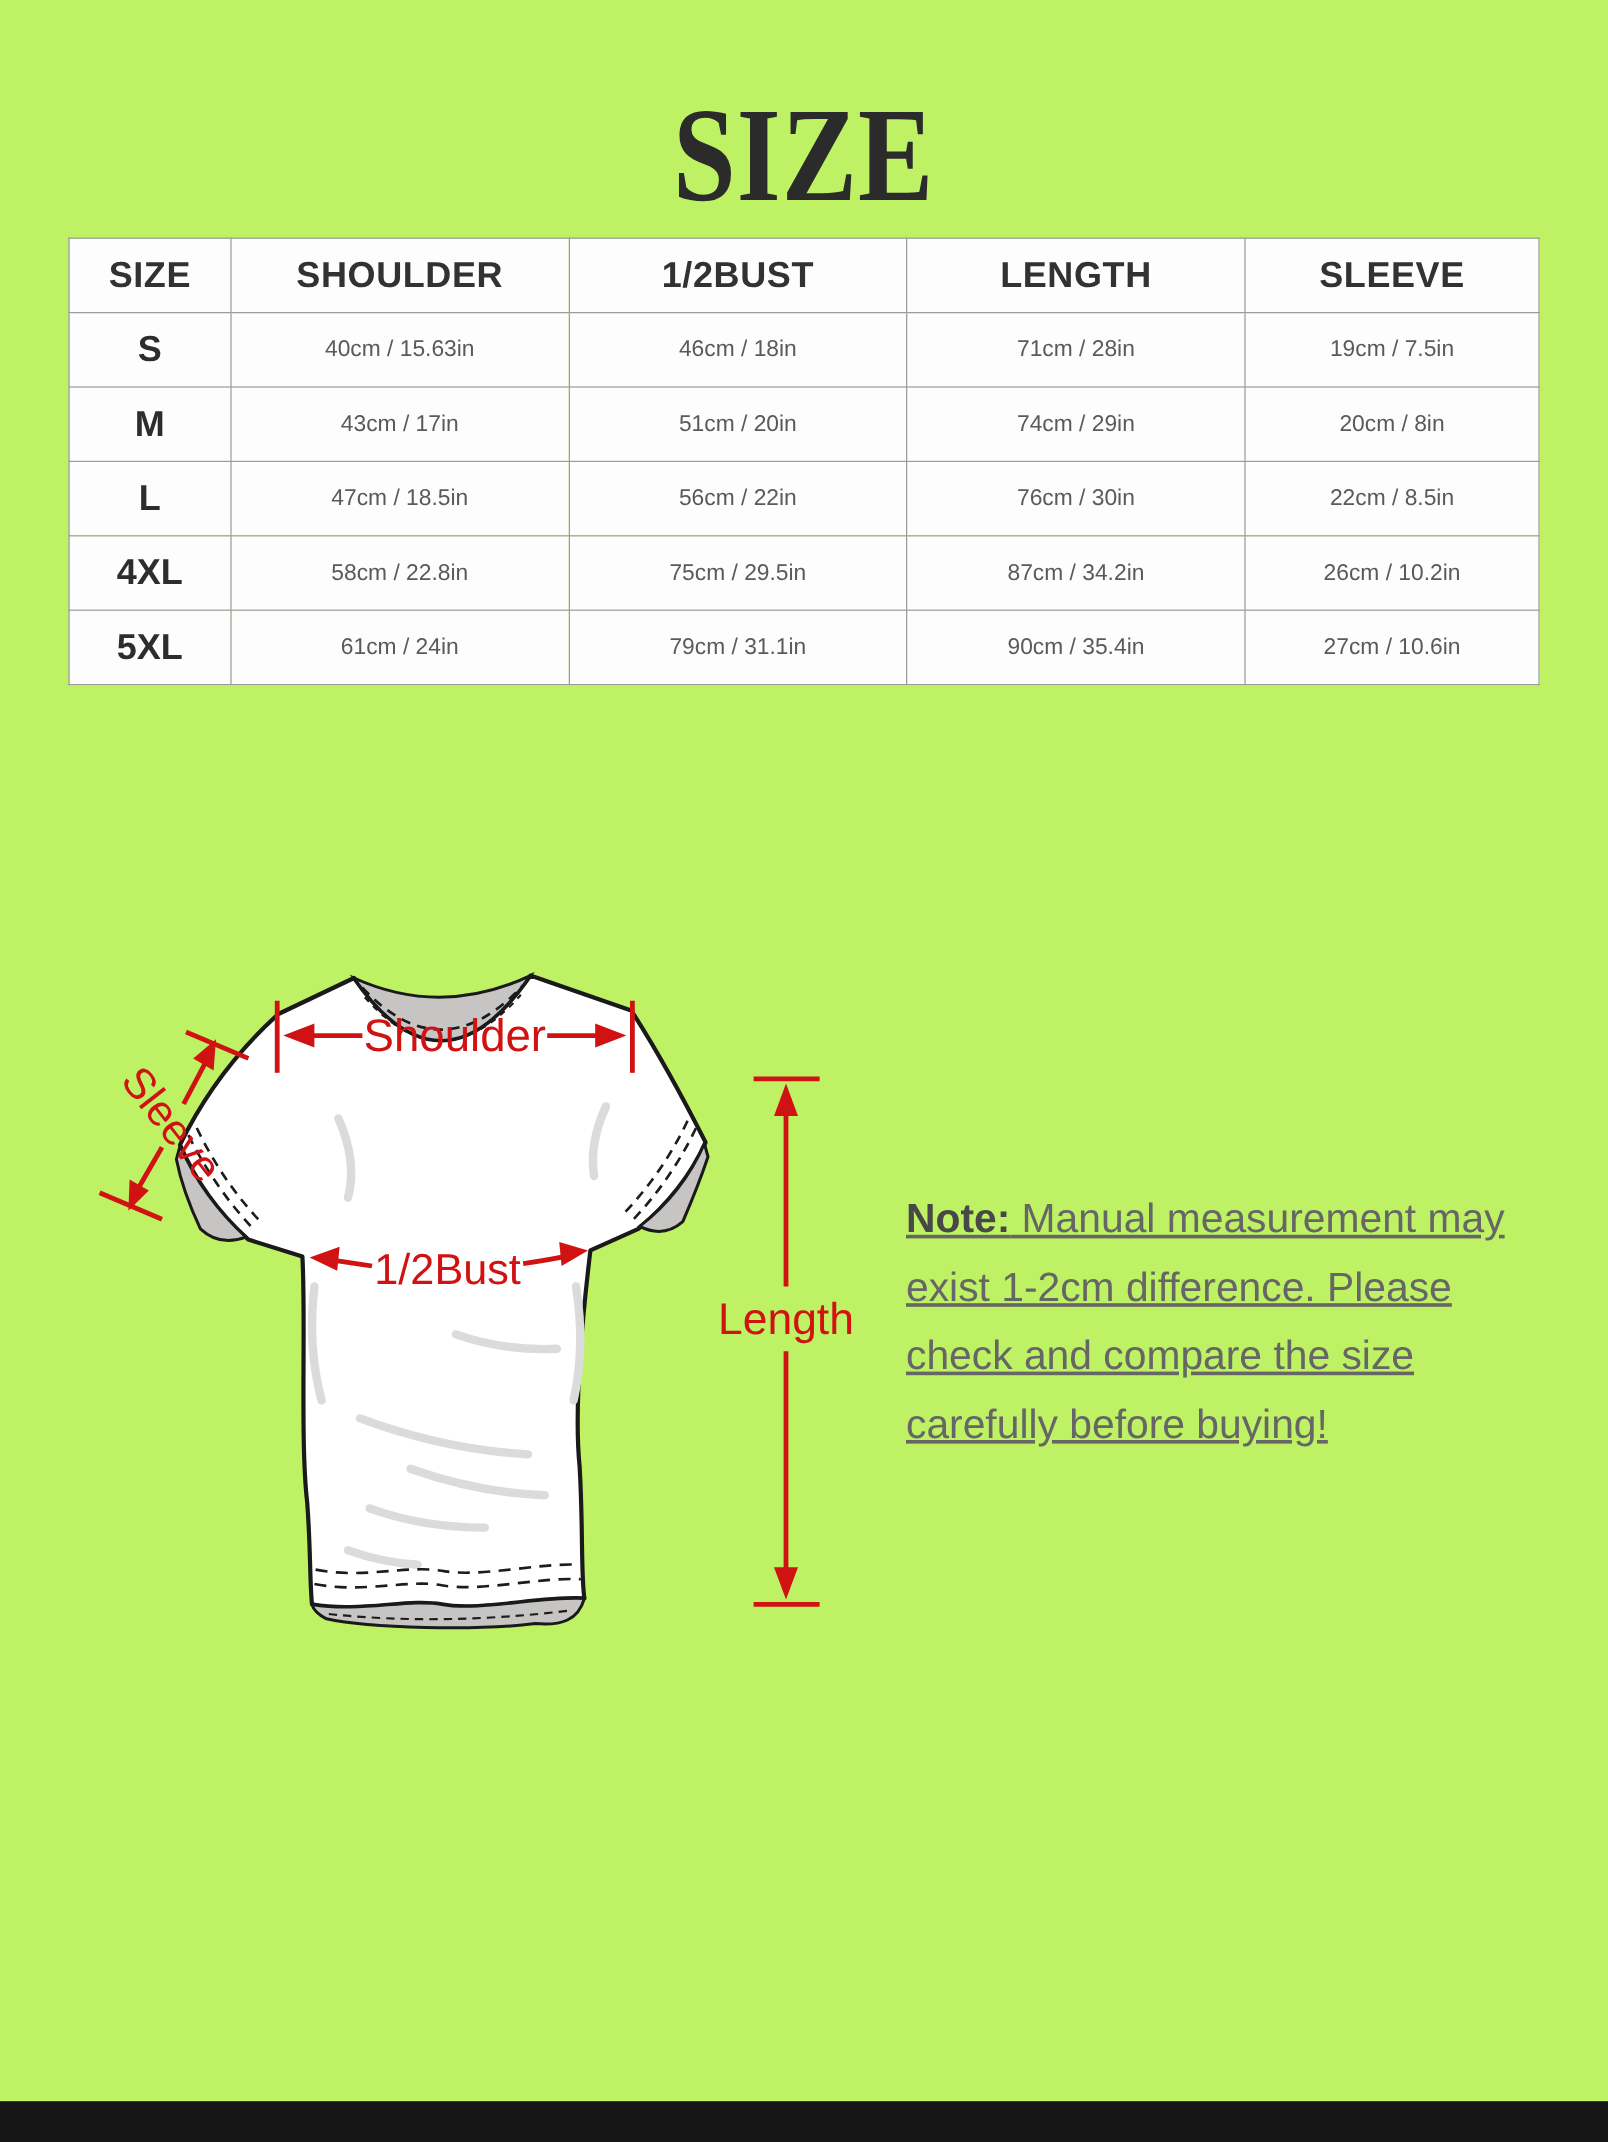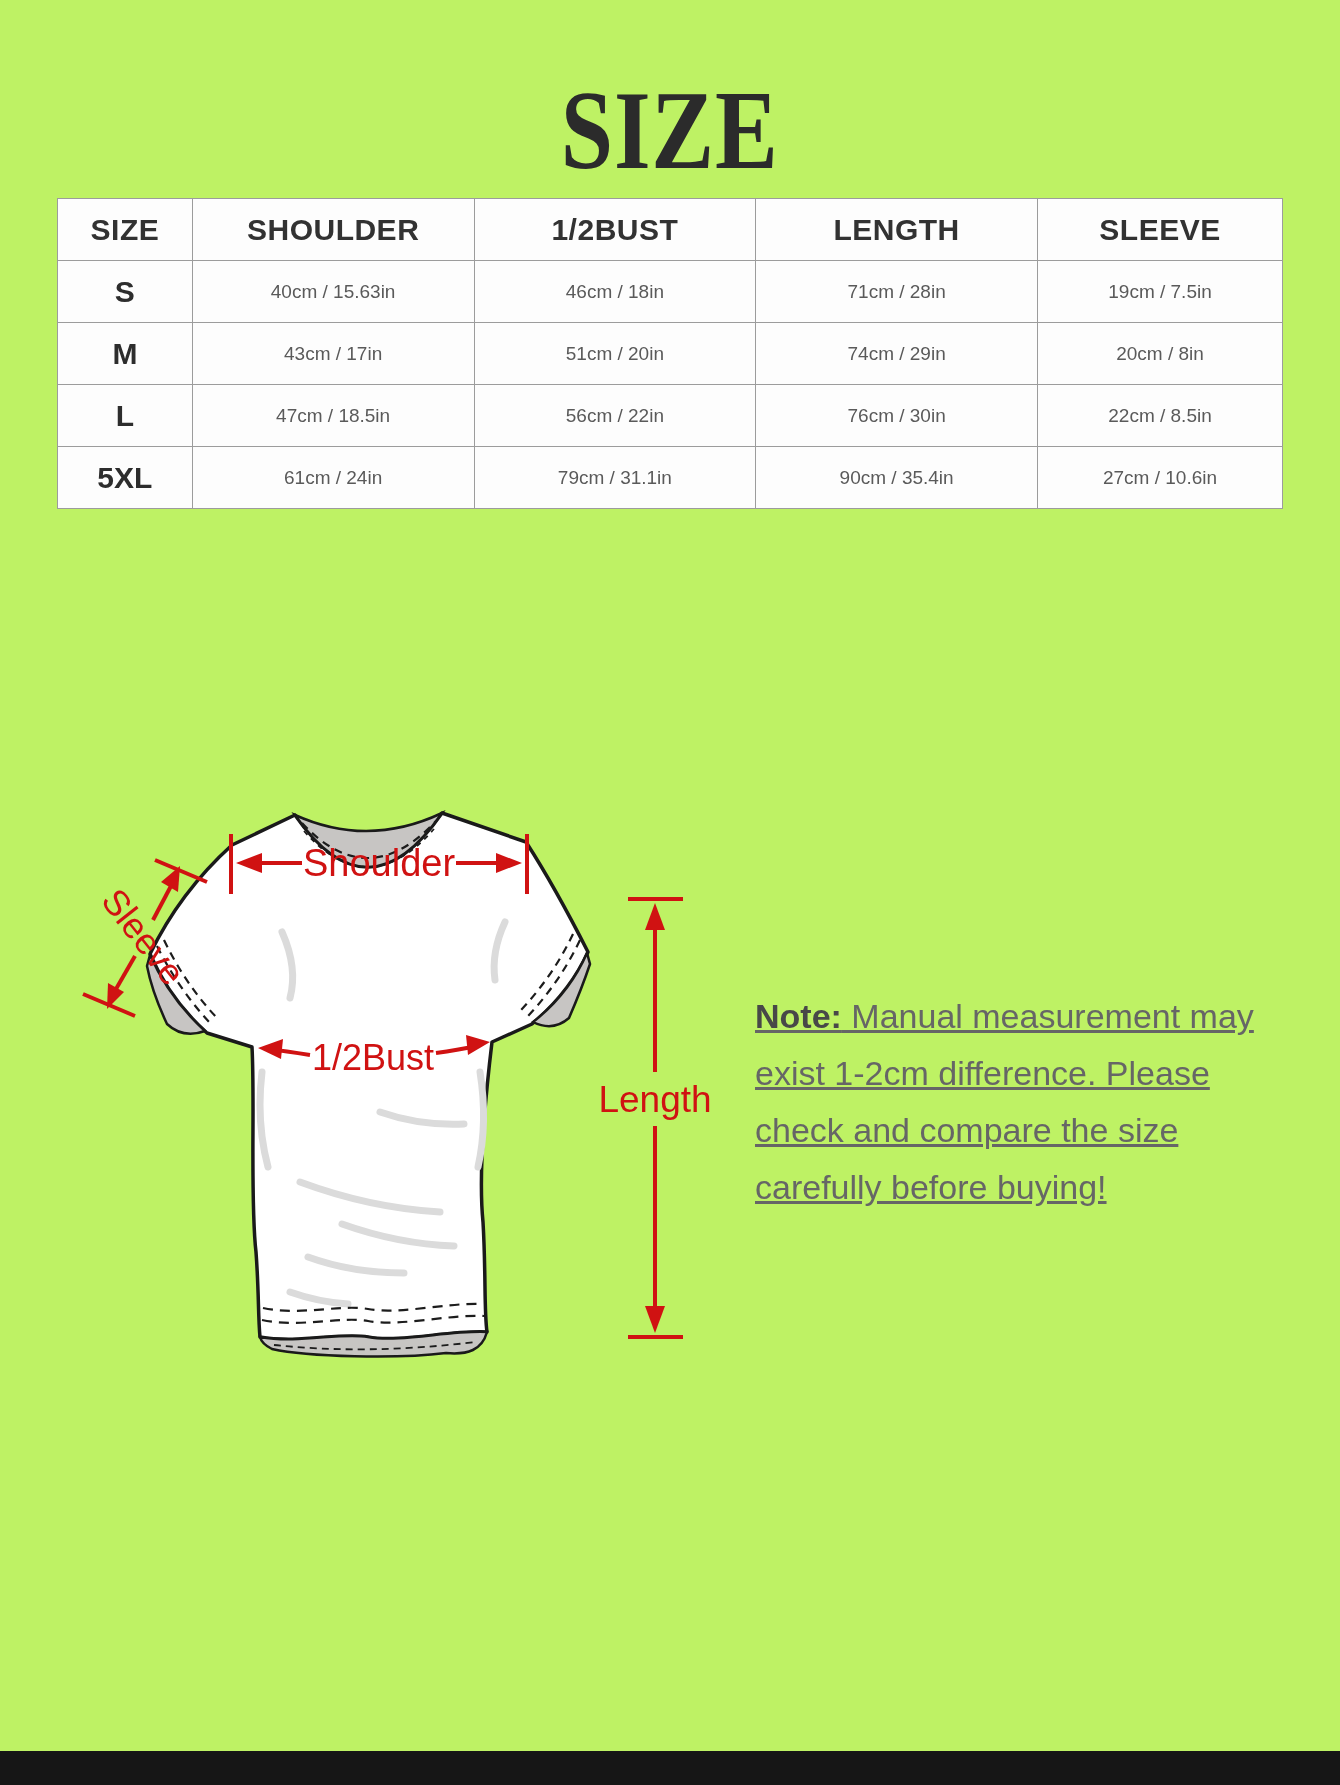--- a/index.html
+++ b/index.html
@@ -74,20 +74,27 @@
           <td>51cm / 20in</td>
           <td>74cm / 29in</td>
           <td>20cm / 8in</td>
         </tr>
         <tr>
           <td class="size-col">L</td>
           <td>47cm / 18.5in</td>
           <td>56cm / 22in</td>
           <td>76cm / 30in</td>
           <td>22cm / 8.5in</td>
+        </tr>
+        <tr>
+          <td class="size-col">4XL</td>
+          <td>58cm / 22.8in</td>
+          <td>75cm / 29.5in</td>
+          <td>87cm / 34.2in</td>
+          <td>26cm / 10.2in</td>
         </tr>
         <tr>
           <td class="size-col">5XL</td>
           <td>61cm / 24in</td>
           <td>79cm / 31.1in</td>
           <td>90cm / 35.4in</td>
           <td>27cm / 10.6in</td>
         </tr>
       </tbody>
   </table>

